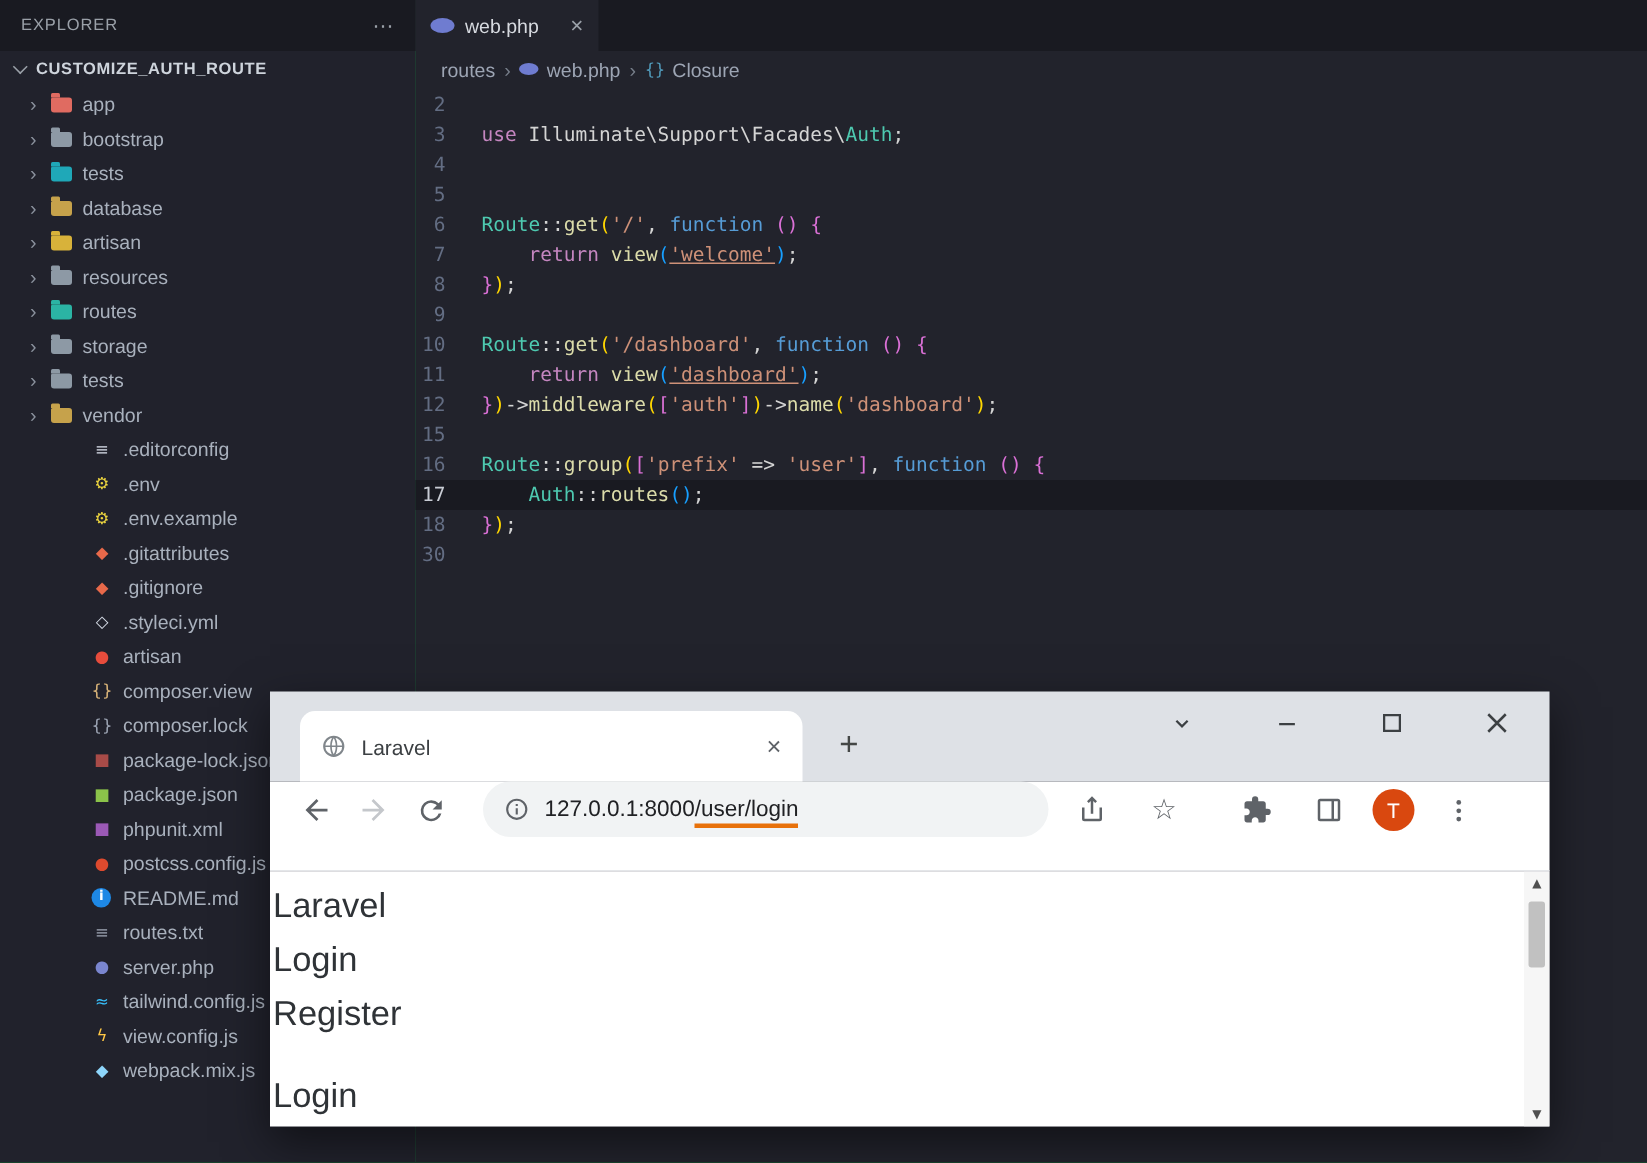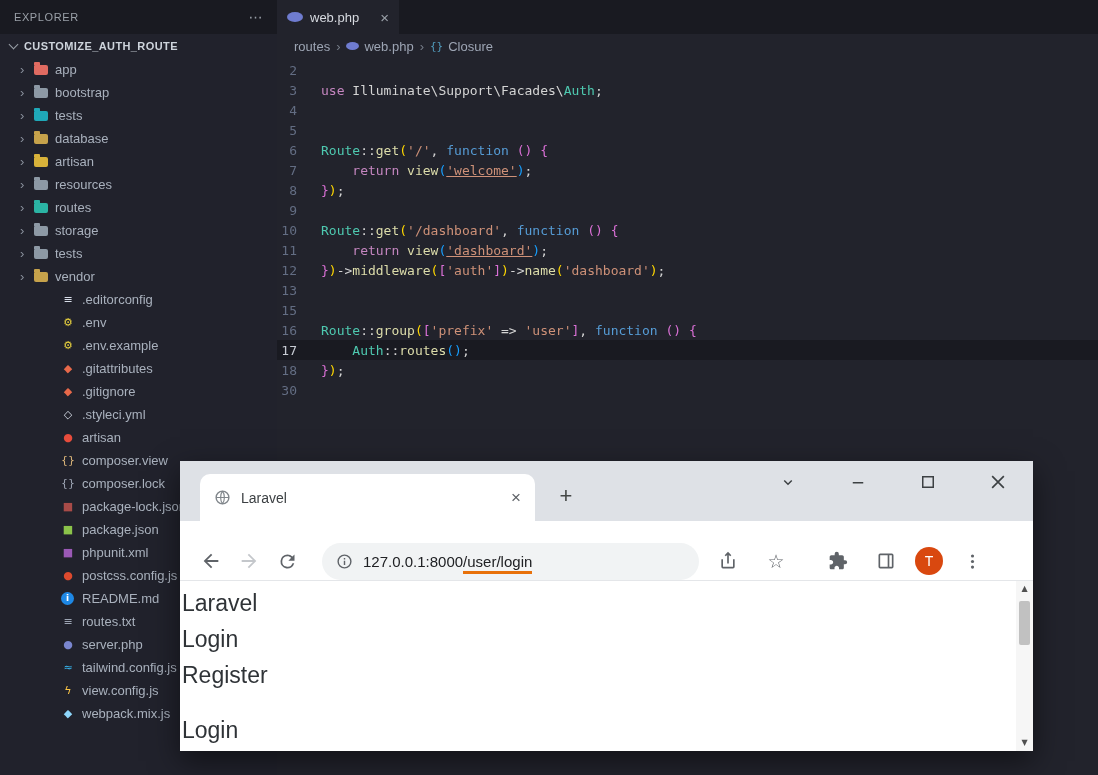--- a/index.html
+++ b/index.html
@@ -45,21 +45,21 @@
 
   
   .browser { position:absolute; left:180px; top:461px; width:853px; height:290px; box-shadow:0 10px 28px rgba(0,0,0,.5); }
   .b-tabstrip { height:60px; background:#dee1e6; position:relative; display:flex; align-items:flex-end; }
   .b-tab { margin-left:20px; width:335px; height:47px; background:#fff; border-radius:10px 10px 0 0; display:flex; align-items:center; gap:10px; padding:0 14px; cursor:pointer; }
   .b-tab-title { font-size:14px; color:#3c4043; }
   .b-tab-close { margin-left:auto; font-size:17px; color:#5f6368; cursor:pointer; }
   .b-newtab { align-self:flex-end; margin:0 0 10px 16px; width:30px; height:30px; border-radius:50%; display:flex; align-items:center; justify-content:center; font-size:22px; color:#444746; cursor:pointer; }
   .b-wincontrols { position:absolute; right:24px; top:10px; display:flex; gap:48px; align-items:center; }
   .wc-btn { width:22px; height:22px; display:flex; align-items:center; justify-content:center; cursor:pointer; }
-  .b-toolbar { height:60px; background:#fff; display:flex; align-items:flex-end; padding:0 12px; border-bottom:1px solid #e4e6e9; }
+  .b-toolbar { height:60px; background:#fff; display:flex; align-items:flex-start; padding:0 12px; border-bottom:1px solid #e4e6e9; }
   .nav-btn { width:38px; height:38px; border-radius:50%; display:flex; align-items:center; justify-content:center; cursor:pointer; flex:none; }
   .omnibox { width:377px; height:37px; background:#f1f3f4; border-radius:19px; display:flex; align-items:center; gap:10px; padding:0 14px; margin-left:16px; cursor:text; flex:none; }
   .url { font-size:15px; color:#202124; white-space:nowrap; }
   .url-path { border-bottom:3px solid #e8710a; padding-bottom:1px; }
   .tb-right { display:flex; align-items:center; margin-left:10px; gap:10px; }
   .star-glyph { font-size:19px; color:#5f6368; font-family:"DejaVu Sans",sans-serif; }
   .ext-group { margin-left:14px; display:flex; gap:10px; align-items:center; }
   .avatar { width:28px; height:28px; border-radius:50%; background:#d9480f; color:#fff; font-size:14px; display:flex; align-items:center; justify-content:center; cursor:pointer; flex:none; }
   .b-content { height:170px; background:#fff; position:relative; overflow:hidden; color:#2f3337; }
   .page-links { list-style:none; padding:4px 0 0 2px; }
@@ -274,24 +274,20 @@
           <span class="ln">10</span>
           <span class="codetxt"><span class="tk-c">Route</span><span class="tk-p">::</span><span class="tk-f">get</span><span class="tk-g">(</span><span class="tk-s">'/dashboard'</span><span class="tk-p">, </span><span class="tk-b">function</span><span class="tk-p"> </span><span class="tk-v">()</span><span class="tk-p"> </span><span class="tk-v">{</span></span>
         </div>
         <div class="cline">
           <span class="ln">11</span>
           <span class="codetxt"><span class="tk-p">    </span><span class="tk-k">return</span><span class="tk-p"> </span><span class="tk-f">view</span><span class="tk-u">(</span><span class="tk-su">'dashboard'</span><span class="tk-u">)</span><span class="tk-p">;</span></span>
         </div>
         <div class="cline">
           <span class="ln">12</span>
           <span class="codetxt"><span class="tk-v">}</span><span class="tk-g">)</span><span class="tk-p">-&gt;</span><span class="tk-f">middleware</span><span class="tk-g">(</span><span class="tk-v">[</span><span class="tk-s">'auth'</span><span class="tk-v">]</span><span class="tk-g">)</span><span class="tk-p">-&gt;</span><span class="tk-f">name</span><span class="tk-g">(</span><span class="tk-s">'dashboard'</span><span class="tk-g">)</span><span class="tk-p">;</span></span>
-        </div>
-        <div class="cline">
-          <span class="ln">13</span>
-          <span class="codetxt"></span>
         </div>
         <div class="cline">
           <span class="ln">15</span>
           <span class="codetxt"></span>
         </div>
         <div class="cline">
           <span class="ln">16</span>
           <span class="codetxt"><span class="tk-c">Route</span><span class="tk-p">::</span><span class="tk-f">group</span><span class="tk-g">(</span><span class="tk-v">[</span><span class="tk-s">'prefix'</span><span class="tk-p"> =&gt; </span><span class="tk-s">'user'</span><span class="tk-v">]</span><span class="tk-p">, </span><span class="tk-b">function</span><span class="tk-p"> </span><span class="tk-v">()</span><span class="tk-p"> </span><span class="tk-v">{</span></span>
         </div>
         <div class="cline hl">

